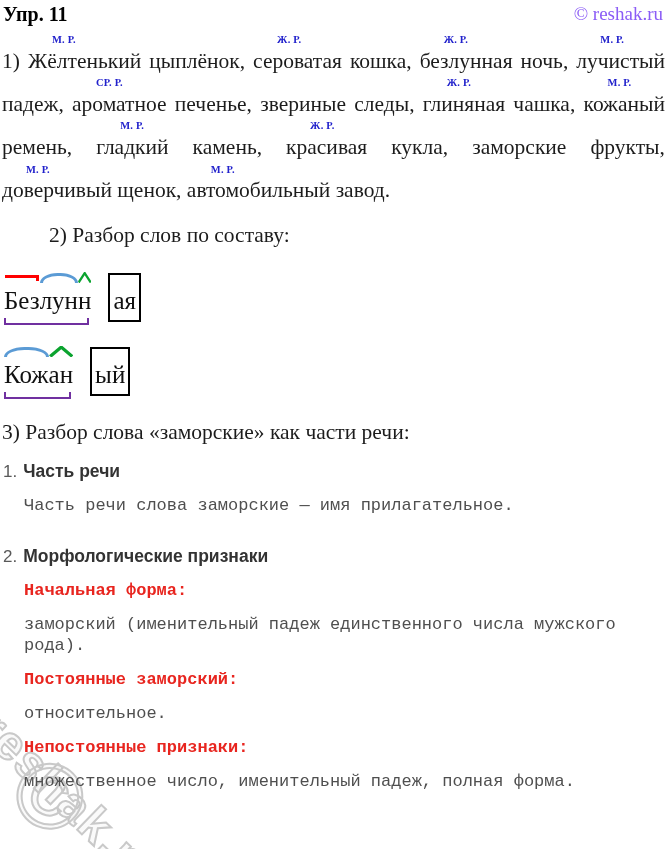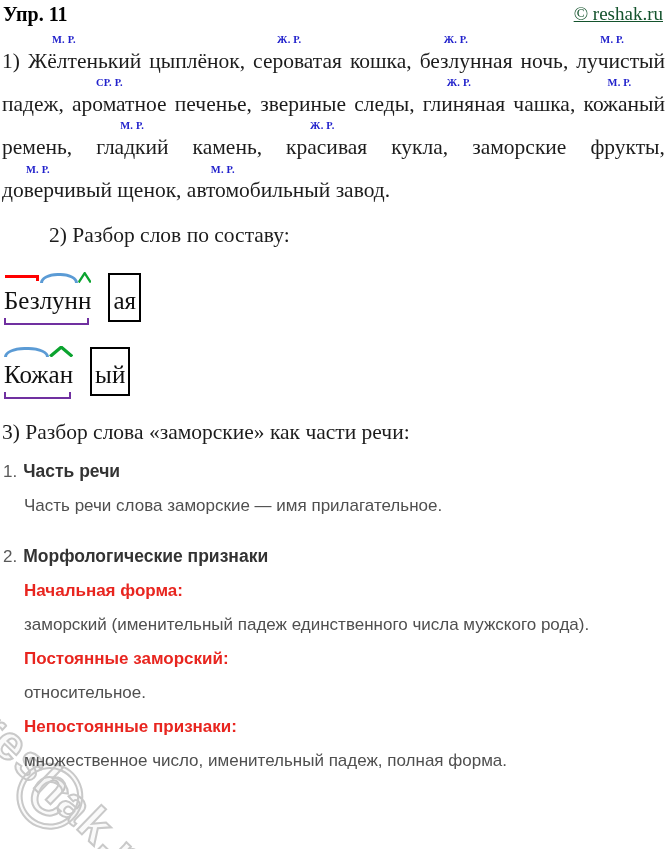--- a/index.html
+++ b/index.html
@@ -10,21 +10,21 @@
     overflow: hidden;
     position: relative;
     font-family: "Liberation Serif", serif;
   }
   .page { position: relative; width: 100%; height: 100%; padding: 2px 2px 0 2px; }
 
   
   .header { display: flex; justify-content: space-between; align-items: flex-start;
             padding: 1px 2px 0 1px; position: relative; z-index: 1; }
   .ex { font-weight: bold; font-size: 20px; color: #000; }
-  .credit { font-size: 19px; color: #14532d; text-decoration: underline; }
+  .credit { font-size: 19px; color: #8b5cf6; }
 
   
   .p1 { margin-top: 5px; color: #1c1c1c; font-size: 21.5px; position: relative; z-index: 1; }
   .pline { position: relative; padding-top: 17px; line-height: 26px; white-space: nowrap; }
   .pline.just { display: flex; justify-content: space-between; }
   .word { position: relative; }
   .gender { position: absolute; top: -14px; left: 24px; font-size: 10.5px; line-height: 11px;
             color: var(--annotation-blue, #2222cc); font-weight: bold; letter-spacing: .2px;
             white-space: nowrap; }
 
@@ -49,21 +49,21 @@
   .caret { position: absolute; left: 0; top: -13px; width: 100%; height: 11px; display: block; }
   .caret polyline { fill: none; stroke: var(--suffix-green, #0ba32f); stroke-width: 2.8; }
   .ending { border: 2.5px solid #000; padding: 10px 3px 4px; margin-left: 17px; }
 
   
   .analysis { position: relative; z-index: 1; list-style: none; margin: 16px 0 0; padding: 0 0 0 1px;
               font-family: "Liberation Sans", sans-serif; }
   .pitem { margin-bottom: 30px; }
   .pnum { color: #595959; font-size: 17px; margin-right: 6px; }
   .ptitle { color: #333333; font-size: 17.5px; font-weight: bold; }
-  .ppara { margin: 13px 0 13px 21px; font-size: 17px; line-height: 21px; }
+  .ppara { margin: 13px 0 13px 21px; font-size: 17px; line-height: 21px; font-family: Liberation Mono, monospace; }
   .ppara.plain { color: #4f4f4f; }
   .ppara.red { color: var(--heading-red, #e8251f); font-weight: bold; }
 
   
   .watermark { position: absolute; inset: 0; z-index: 0; pointer-events: none; }
   .wm-text { position: absolute; left: 6px; top: 700px; font-size: 48px; font-weight: bold;
              font-family: "Liberation Sans", sans-serif; letter-spacing: 2px;
              color: rgba(0,0,0,0.02); -webkit-text-stroke: 2px #c9c9c9;
              transform: rotate(44deg); transform-origin: 0 0; }
   .wm-copy { position: absolute; left: 16px; top: 756px; font-size: 92px; line-height: 80px;

